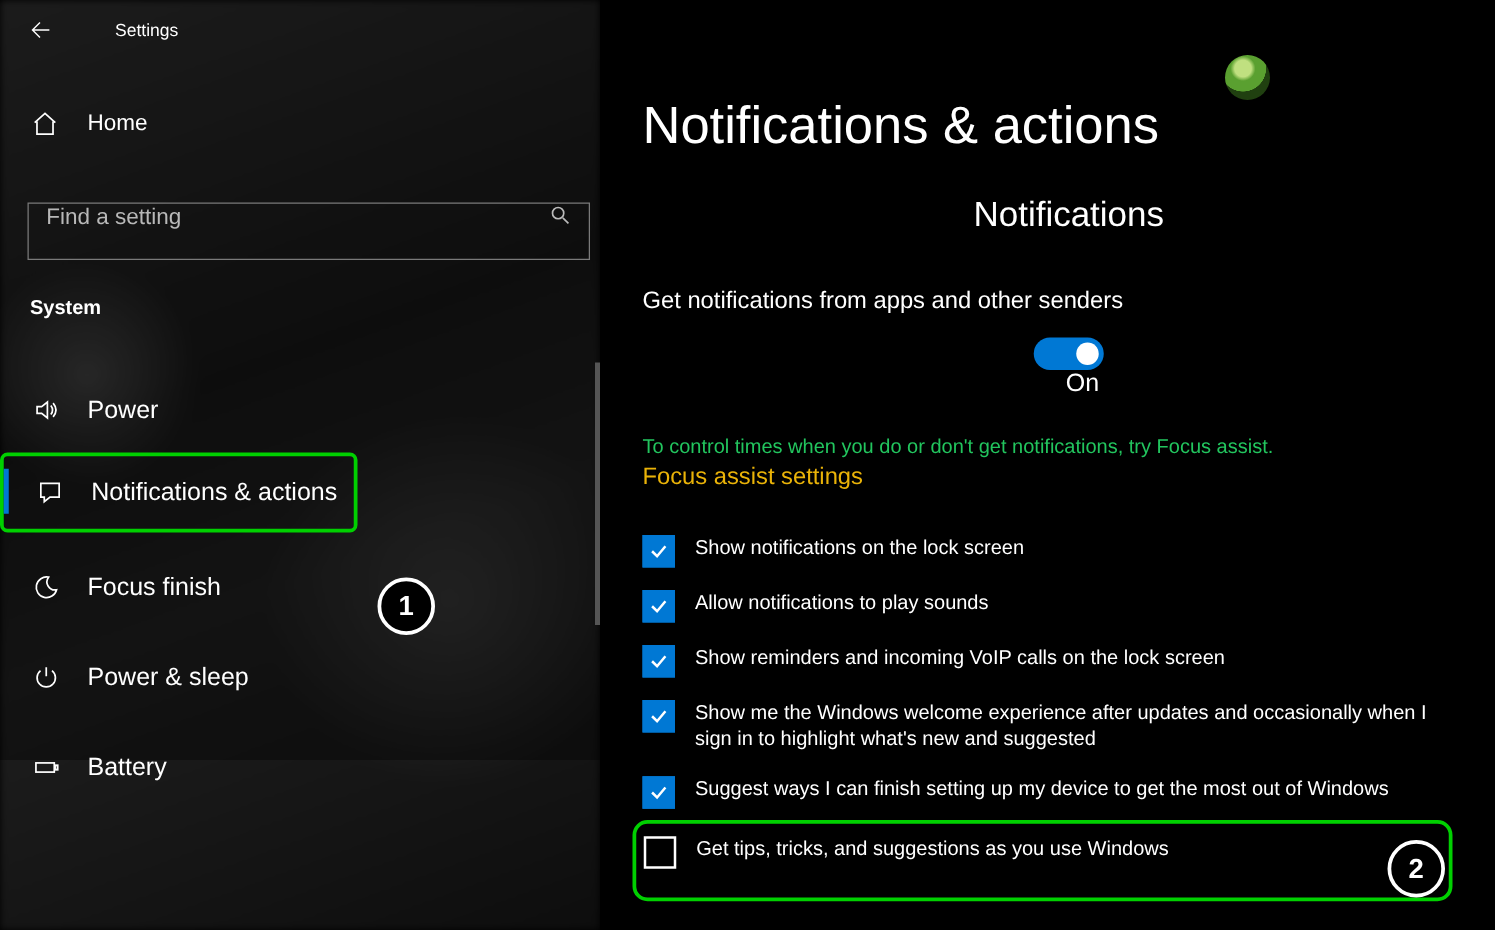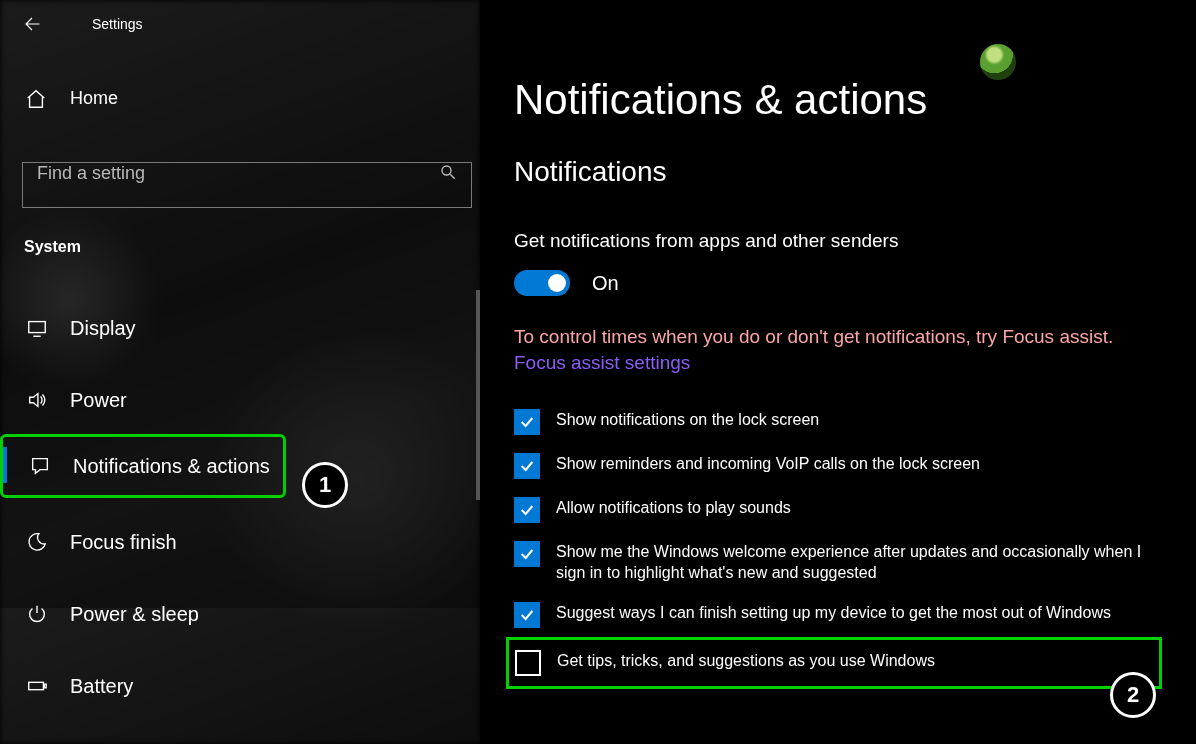--- a/index.html
+++ b/index.html
@@ -34,40 +34,40 @@
   .nav-item.active::before{content:"";position:absolute;left:0;top:10px;width:4px;height:36px;background:#0078d4;}
   .green-outline{border:3px solid #00d000;border-radius:6px;}
   .nav-item.green-outline{margin-top:6px;width:286px;height:64px;box-sizing:border-box;}
 
   .marker{position:absolute;width:40px;height:40px;border:3px solid #fff;border-radius:50%;
     background:#000;display:flex;align-items:center;justify-content:center;font-size:22px;font-weight:600;}
   .marker1{left:302px;top:462px;}
 
   
   .h1{font-size:42px;font-weight:400;padding:76px 0 0 34px;}
-  .h2{font-size:28px;font-weight:400;padding:32px 0 0 34px;}
+  .h2{font-size:28px;font-weight:400;padding:32px 0 0 34px;text-align:center;}
   .label-big{font-size:19px;padding:42px 0 0 34px;}
 
-  .toggle-row{display:flex;align-items:center;padding:18px 0 0 34px;}
+  .toggle-row{display:flex;align-items:center;padding:18px 0 0 34px;flex-direction:column;}
   .toggle{position:relative;width:56px;height:26px;border-radius:13px;background:#0078d4;cursor:pointer;}
   .toggle .knob{position:absolute;right:4px;top:4px;width:18px;height:18px;border-radius:50%;background:#fff;}
   .toggle-state{font-size:20px;padding-left:22px;}
 
-  .desc{font-size:19px;color:#fca5a5;padding:28px 34px 0 34px;line-height:1.35;}
-  .link{color:#8b5cf6;cursor:pointer;display:inline-block;padding:2px 0 0 34px;font-size:19px;}
+  .desc{font-size:16px;color:#22c55e;padding:28px 34px 0 34px;line-height:1.35;}
+  .link{color:#eab308;cursor:pointer;display:inline-block;padding:2px 0 0 34px;font-size:19px;}
 
   .check-list{padding:26px 34px 0 34px;}
   .check-row{position:relative;display:flex;align-items:flex-start;padding:9px 0;font-size:16px;line-height:1.35;}
   .check-row .box{flex:0 0 26px;width:26px;height:26px;border:2px solid #fff;box-sizing:border-box;
     margin-right:16px;display:flex;align-items:center;justify-content:center;cursor:pointer;}
   .check-row .box.checked{background:#0078d4;border-color:#0078d4;}
   .check-row .box.checked svg{display:block;}
   .check-row .box svg{display:none;stroke:#fff;stroke-width:3;fill:none;}
   .check-row .lbl{flex:1;}
-  .check-row.green-outline{border:3px solid #00d000;border-radius:0;padding:10px 60px 10px 6px;margin-left:-8px;}
+  .check-row.green-outline{border:3px solid #00d000;border-radius:12px;padding:10px 60px 23px 6px;margin-left:-8px;}
   .marker2{right:40px;top:672px;position:absolute;width:40px;height:40px;border:3px solid #fff;border-radius:50%;
     background:#000;display:flex;align-items:center;justify-content:center;font-size:22px;font-weight:600;}
 
   .scroll-indicator{position:absolute;left:476px;top:290px;width:4px;height:210px;background:#555;}
 
   .avatar{position:absolute;right:180px;top:44px;width:36px;height:36px;border-radius:50%;
     background:radial-gradient(circle at 40% 30%,#c0e080 0 20%,#5aa030 30% 55%,#204010 56% 100%);}
 </style>
 </head>
 <body>
@@ -97,29 +97,20 @@
     <span>Find a setting</span>
     <svg width="18" height="18" viewBox="0 0 24 24" fill="none" stroke="#bbb" stroke-width="1.8">
         <circle cx="10" cy="10" r="6"></circle>
         <path d="M15 15 L21 21"></path>
       </svg>
   </div>
 
   <div class="section-title">System</div>
 
   <div class="nav">
-    <div class="nav-item">
-      <span class="icon">
-          <svg width="22" height="22" viewBox="0 0 24 24" fill="none" stroke="#fff" stroke-width="1.5">
-            <rect x="3" y="5" width="18" height="12"></rect>
-            <path d="M8 21 H16"></path>
-          </svg>
-        </span>
-      <span class="txt">Display</span>
-    </div>
 
     <div class="nav-item">
       <span class="icon">
           <svg width="22" height="22" viewBox="0 0 24 24" fill="none" stroke="#fff" stroke-width="1.5">
             <path d="M4 9 H8 L13 5 V19 L8 15 H4 Z"></path>
             <path d="M16 8 Q19 12 16 16"></path>
             <path d="M18 6 Q23 12 18 18"></path>
           </svg>
         </span>
       <span class="txt">Power</span>
@@ -194,29 +185,29 @@
           </svg>
         </div>
       <div class="lbl">Show notifications on the lock screen</div>
     </div>
     <div class="check-row">
       <div class="box checked">
           <svg width="16" height="16" viewBox="0 0 24 24">
             <path d="M4 12 L10 18 L20 6"></path>
           </svg>
         </div>
+      <div class="lbl">Allow notifications to play sounds</div>
+    </div>
+    <div class="check-row">
+      <div class="box checked">
+          <svg width="16" height="16" viewBox="0 0 24 24">
+            <path d="M4 12 L10 18 L20 6"></path>
+          </svg>
+        </div>
       <div class="lbl">Show reminders and incoming VoIP calls on the lock screen</div>
-    </div>
-    <div class="check-row">
-      <div class="box checked">
-          <svg width="16" height="16" viewBox="0 0 24 24">
-            <path d="M4 12 L10 18 L20 6"></path>
-          </svg>
-        </div>
-      <div class="lbl">Allow notifications to play sounds</div>
     </div>
     <div class="check-row">
       <div class="box checked">
           <svg width="16" height="16" viewBox="0 0 24 24">
             <path d="M4 12 L10 18 L20 6"></path>
           </svg>
         </div>
       <div class="lbl">Show me the Windows welcome experience after updates and occasionally when I sign in to highlight what's new and suggested</div>
     </div>
     <div class="check-row">

